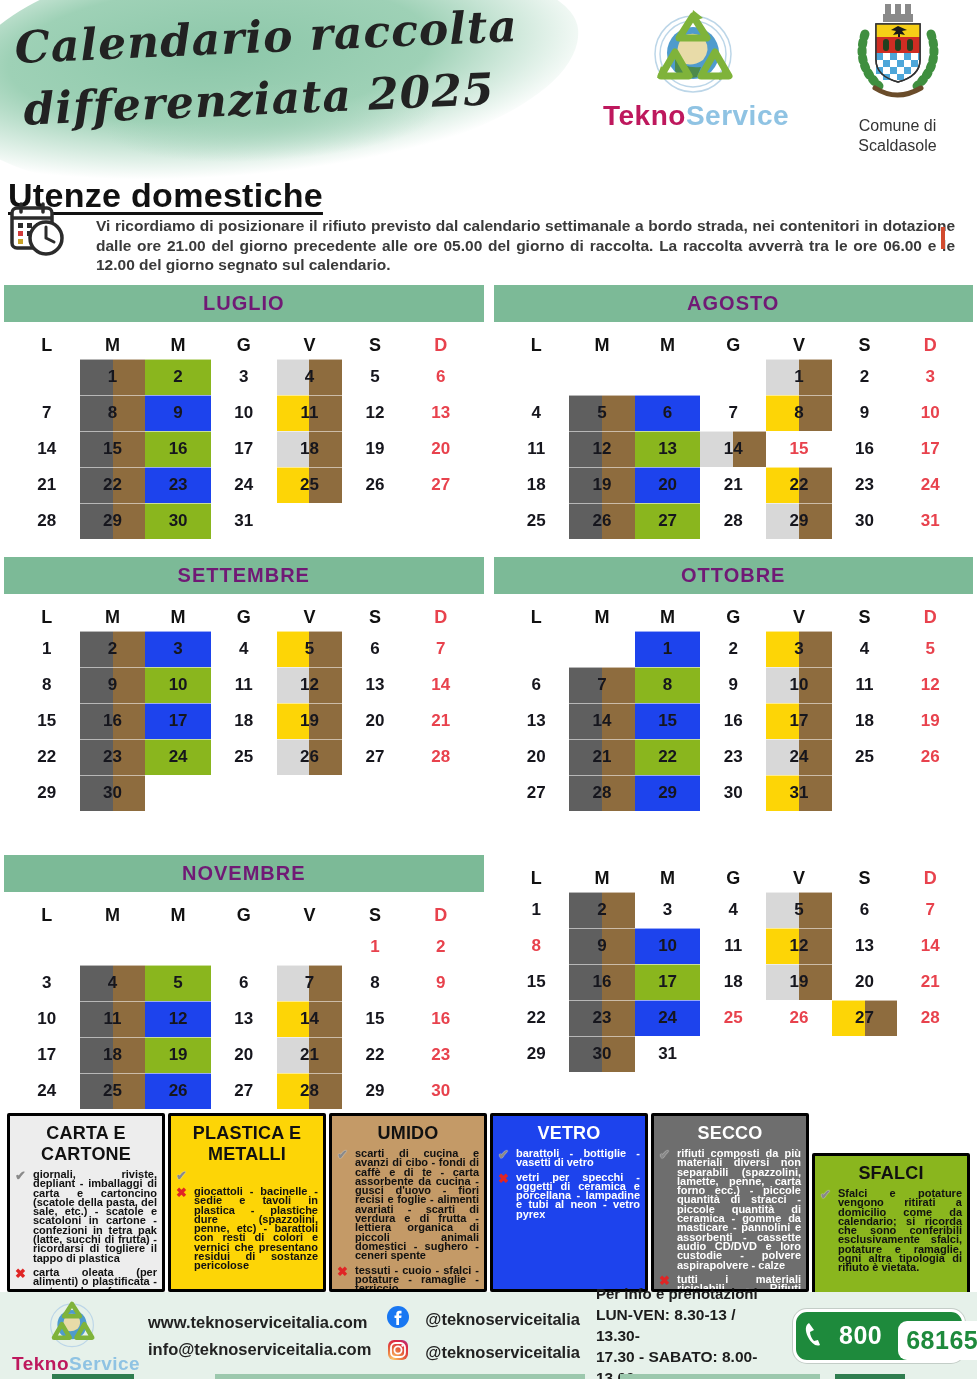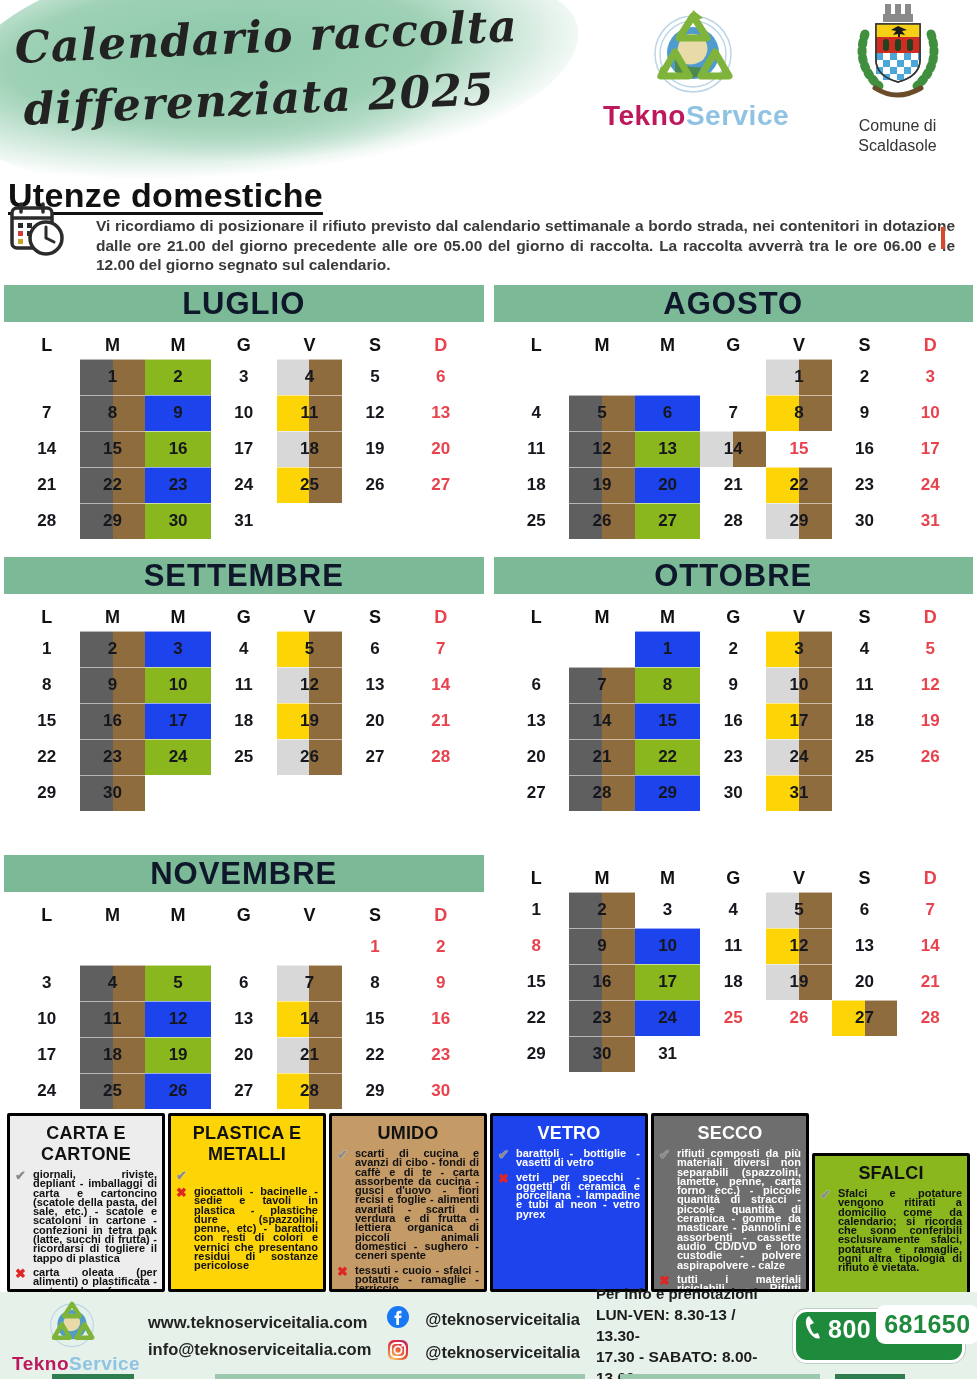--- a/index.html
+++ b/index.html
@@ -26,21 +26,21 @@
   .section-title{position:absolute;left:8px;top:160px;font-size:34px;font-weight:700;
     text-decoration:underline;text-decoration-thickness:3px;text-underline-offset:5px;letter-spacing:.3px;margin-top:16px;}
 
   .notice{position:absolute;left:8px;top:200px;right:6px;display:flex;gap:14px;align-items:flex-start;}
   .notice p{margin:16px;font-size:15.5px;line-height:19.5px;color:#3a3a3a;text-align:justify;font-weight:600;}
 
   
   .months-row{position:absolute;left:4px;right:4px;display:grid;grid-template-columns:1fr 1fr;column-gap:10px;}
   #months-row-0{top:285px;} #months-row-1{top:557px;} #months-row-2{top:855px;}
   .month-bar{height:37px;background:var(--c-bar,#7cba97);display:flex;align-items:center;justify-content:center;}
-  .month-title{font-size:31px;font-weight:800;letter-spacing:1px;color:#0f172a;}
+  .month-title{font-size:20px;font-weight:800;letter-spacing:1px;color:#701a75;}
   .wd-row,.month-grid{display:grid;grid-template-columns:repeat(7,1fr);margin:0 10px;}
   .wd-row{height:28px;margin-top:9px;}
   .wd{display:flex;align-items:center;justify-content:center;font-size:18px;font-weight:800;}
   .wd.red{color:var(--c-red,#e8424d);}
   .month-grid{grid-auto-rows:36px;}
   .cell{display:flex;align-items:center;justify-content:center;font-size:17px;font-weight:800;color:#16161d;}
   .cell.colored{box-shadow:inset 0 1px 0 rgba(255,255,255,.55);}
   .cell.red{color:var(--c-red,#e8424d);}
 
   
@@ -57,21 +57,21 @@
   .footer{position:absolute;left:0;right:0;top:1292px;height:87px;background:#e6f1ea;
     display:flex;align-items:center;padding:0 12px;box-sizing:border-box;gap:16px;}
   .f-logo{width:120px;text-align:center;flex:0 0 auto;}
   .f-logo .ts-word{font-size:19px;}
   .f-links{display:flex;flex-direction:column;gap:8px;font-size:16.5px;color:#222;font-weight:600;flex:0 0 auto;}
   .f-social{display:flex;flex-direction:column;gap:7px;font-size:16.5px;color:#222;font-weight:600;flex:0 0 auto;}
   .f-social .srow{display:flex;align-items:center;gap:16px;}
   .f-info{flex:1 1 auto;font-size:15.5px;color:#1c1c1c;line-height:21px;font-weight:600;}
   .f-info .f-title{font-weight:800;font-size:15px;}
   .phone-badge{flex:0 0 auto;width:172px;height:54px;background:var(--c-green,#1e8a3c);border-radius:14px;
-    border:3px solid #fff;box-shadow:0 0 0 1px rgba(0,0,0,.15);display:flex;align-items:flex-end;gap:5px;padding:16px 7px;box-sizing:border-box;}
+    border:3px solid #fff;box-shadow:0 0 0 1px rgba(0,0,0,.15);display:flex;align-items:flex-start;gap:16px;padding:9px 7px;box-sizing:border-box;}
   .phone-badge .p800{color:#fff;font-size:25px;font-weight:800;letter-spacing:.5px;}
   .phone-num{background:#fff;border-radius:9px;padding:5px 8px;color:var(--c-green,#1e8a3c);font-size:25px;font-weight:800;letter-spacing:.5px;}
   .bottom-strip{position:absolute;left:0;right:0;bottom:0;height:5px;}
   .bottom-strip i{position:absolute;bottom:0;height:5px;display:block;}
 
   .red-tick{position:absolute;left:941px;top:227px;width:4px;height:22px;background:#d24a2e;}
 </style>
 </head>
 <body>
 

